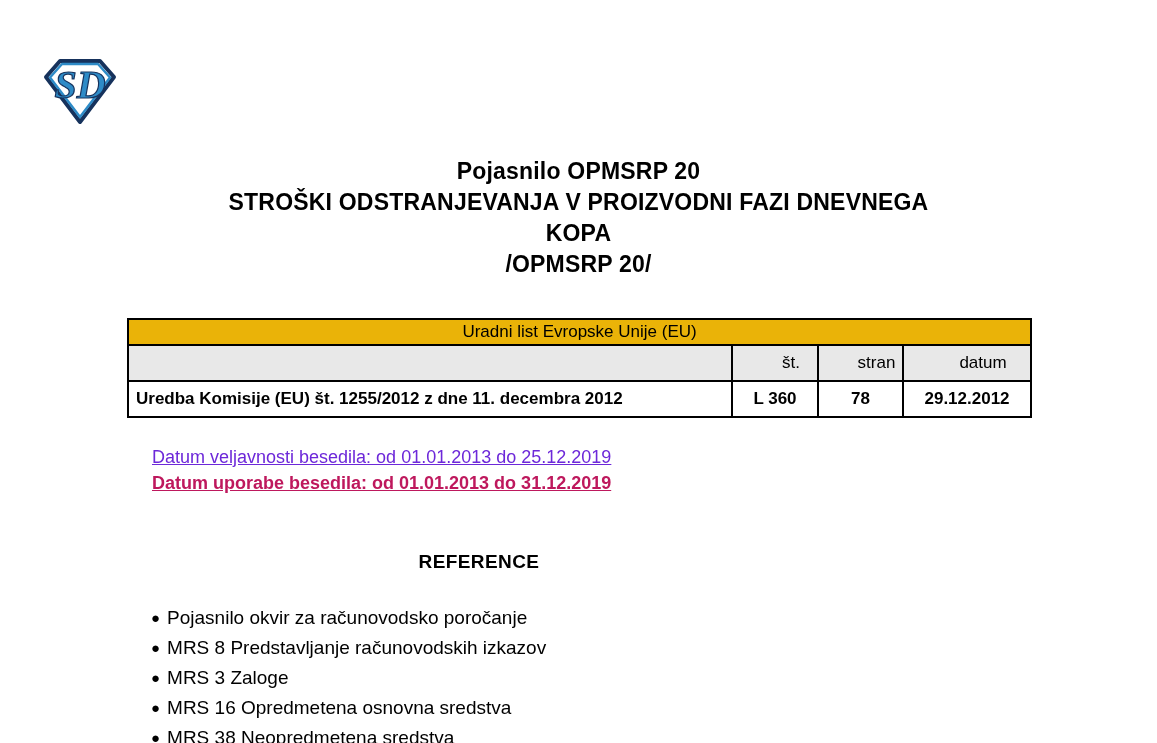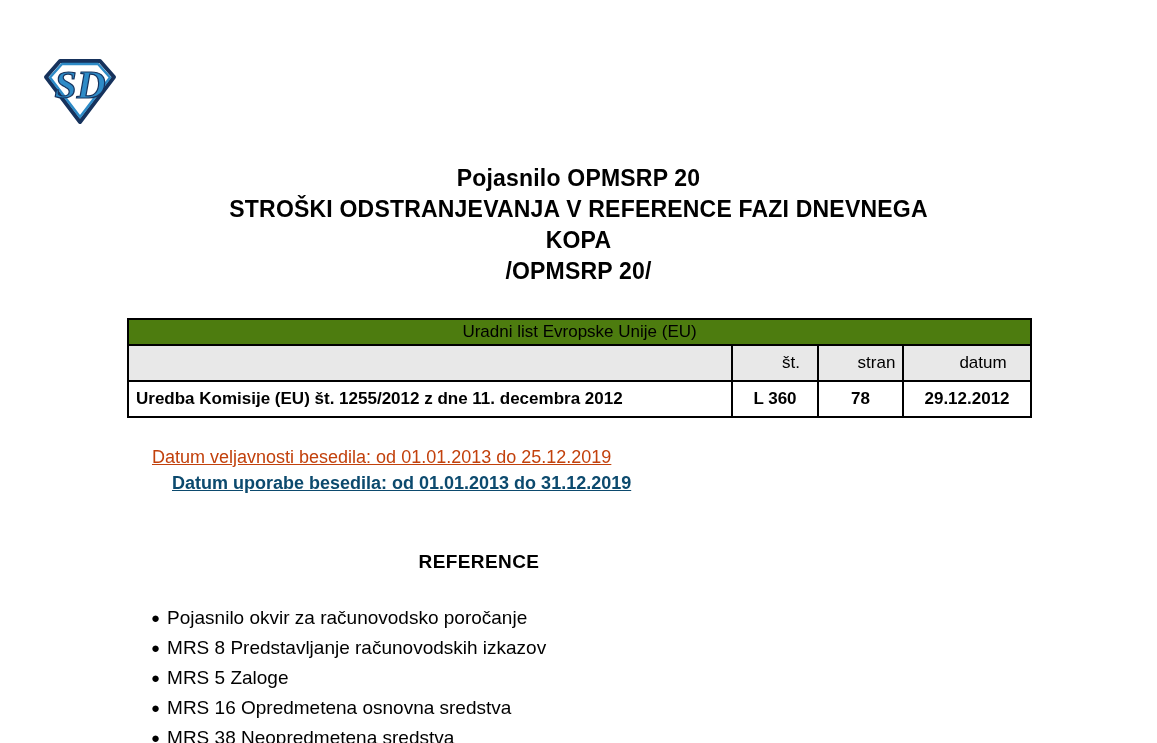--- a/index.html
+++ b/index.html
@@ -4,43 +4,43 @@
 <style>
   * { margin: 0; padding: 0; box-sizing: border-box; }
   html, body { width: 1157px; height: 743px; background: #ffffff; overflow: hidden; }
   body { font-family: "Liberation Sans", sans-serif; color: #000000; position: relative; }
 
   .page { position: absolute; left: 0; top: 0; width: 1157px; height: 743px; background: #ffffff; }
 
   .logo { position: absolute; left: 39px; top: 36px; width: 82px; height: 72px; margin-top: 20px; }
 
   .title-block {
-    position: absolute; left: 0; top: 163px; width: 1157px;
+    position: absolute; left: 0; top: 156px; width: 1157px;
     text-align: center; font-weight: bold; font-size: 23px; line-height: 31px;
     letter-spacing: 0.2px;
   }
   .title-line { white-space: nowrap; }
 
   table.journal {
     position: absolute; left: 127px; top: 318px; width: 903px;
     border-collapse: collapse; table-layout: fixed;
     font-size: 17px;
   }
   table.journal td {
     border: 2px solid #000000; text-align: center; vertical-align: middle;
     padding: 2px 4px; overflow: hidden; white-space: nowrap;
   }
-  td.caption-cell { height: 22px; background: #4d7c0f; }
+  td.caption-cell { height: 22px; background: #eab308; }
   tr.head-row td { height: 36px; background: #e8e8e8; padding-left: 36px; }
   tr.data-row td { height: 36px; background: #ffffff; font-weight: bold; }
   tr.data-row td.reg-cell { text-align: left; padding-left: 7px; }
 
   .validity { position: absolute; left: 152px; top: 444px; font-size: 18px; line-height: 26px; }
-  .validity-line1 { color: #c2410c; text-decoration: underline; white-space: nowrap; }
-  .validity-line2 { color: #0c4a6e; font-weight: bold; text-decoration: underline; white-space: nowrap; margin-left: 20px; }
+  .validity-line1 { color: #6d28d9; text-decoration: underline; white-space: nowrap; }
+  .validity-line2 { color: #be185d; font-weight: bold; text-decoration: underline; white-space: nowrap; }
 
   .section-heading {
     position: absolute; left: 0; top: 551px; width: 958px;
     text-align: center; font-weight: bold; font-size: 19px; letter-spacing: 0.4px;
   }
 
   .ref-list { position: absolute; left: 151px; top: 603px; font-size: 19px; }
   .ref-item { display: flex; align-items: baseline; line-height: 29px; white-space: nowrap; }
   .bullet { font-size: 15px; margin-right: 7px; position: relative; top: -1px; }
 </style>
@@ -52,21 +52,21 @@
   <div class="logo">
     <svg width="82" height="72" viewBox="0 0 82 72">
       <path d="M7 21 L21 5 L61 5 L75 21 L41 66 Z" fill="#ffffff" stroke="#16325c" stroke-width="4" stroke-linejoin="round"></path>
       <path d="M11 21.5 L23 8 L59 8 L71 21.5 L41 61 Z" fill="none" stroke="#2e8bc7" stroke-width="2.5" stroke-linejoin="round"></path>
       <text x="41" y="42" text-anchor="middle" font-family="Liberation Serif, serif" font-size="40" font-weight="bold" font-style="italic" fill="#2e8bc7" stroke="#16325c" stroke-width="1.2">SD</text>
     </svg>
   </div>
 
   <div class="title-block">
     <div class="title-line">Pojasnilo OPMSRP 20</div>
-    <div class="title-line">STROŠKI ODSTRANJEVANJA V REFERENCE FAZI DNEVNEGA</div>
+    <div class="title-line">STROŠKI ODSTRANJEVANJA V PROIZVODNI FAZI DNEVNEGA</div>
     <div class="title-line">KOPA</div>
     <div class="title-line">/OPMSRP 20/</div>
   </div>
 
   <table class="journal">
     <colgroup>
       <col style="width:604px">
         <col style="width:86px">
         <col style="width:85px">
         <col style="width:128px">
@@ -101,21 +101,21 @@
     <div class="ref-item">
       <span class="bullet">●</span>
       <span>Pojasnilo okvir za računovodsko poročanje</span>
     </div>
     <div class="ref-item">
       <span class="bullet">●</span>
       <span>MRS 8 Predstavljanje računovodskih izkazov</span>
     </div>
     <div class="ref-item">
       <span class="bullet">●</span>
-      <span>MRS 5 Zaloge</span>
+      <span>MRS 3 Zaloge</span>
     </div>
     <div class="ref-item">
       <span class="bullet">●</span>
       <span>MRS 16 Opredmetena osnovna sredstva</span>
     </div>
     <div class="ref-item">
       <span class="bullet">●</span>
       <span>MRS 38 Neopredmetena sredstva</span>
     </div>
   </div>

